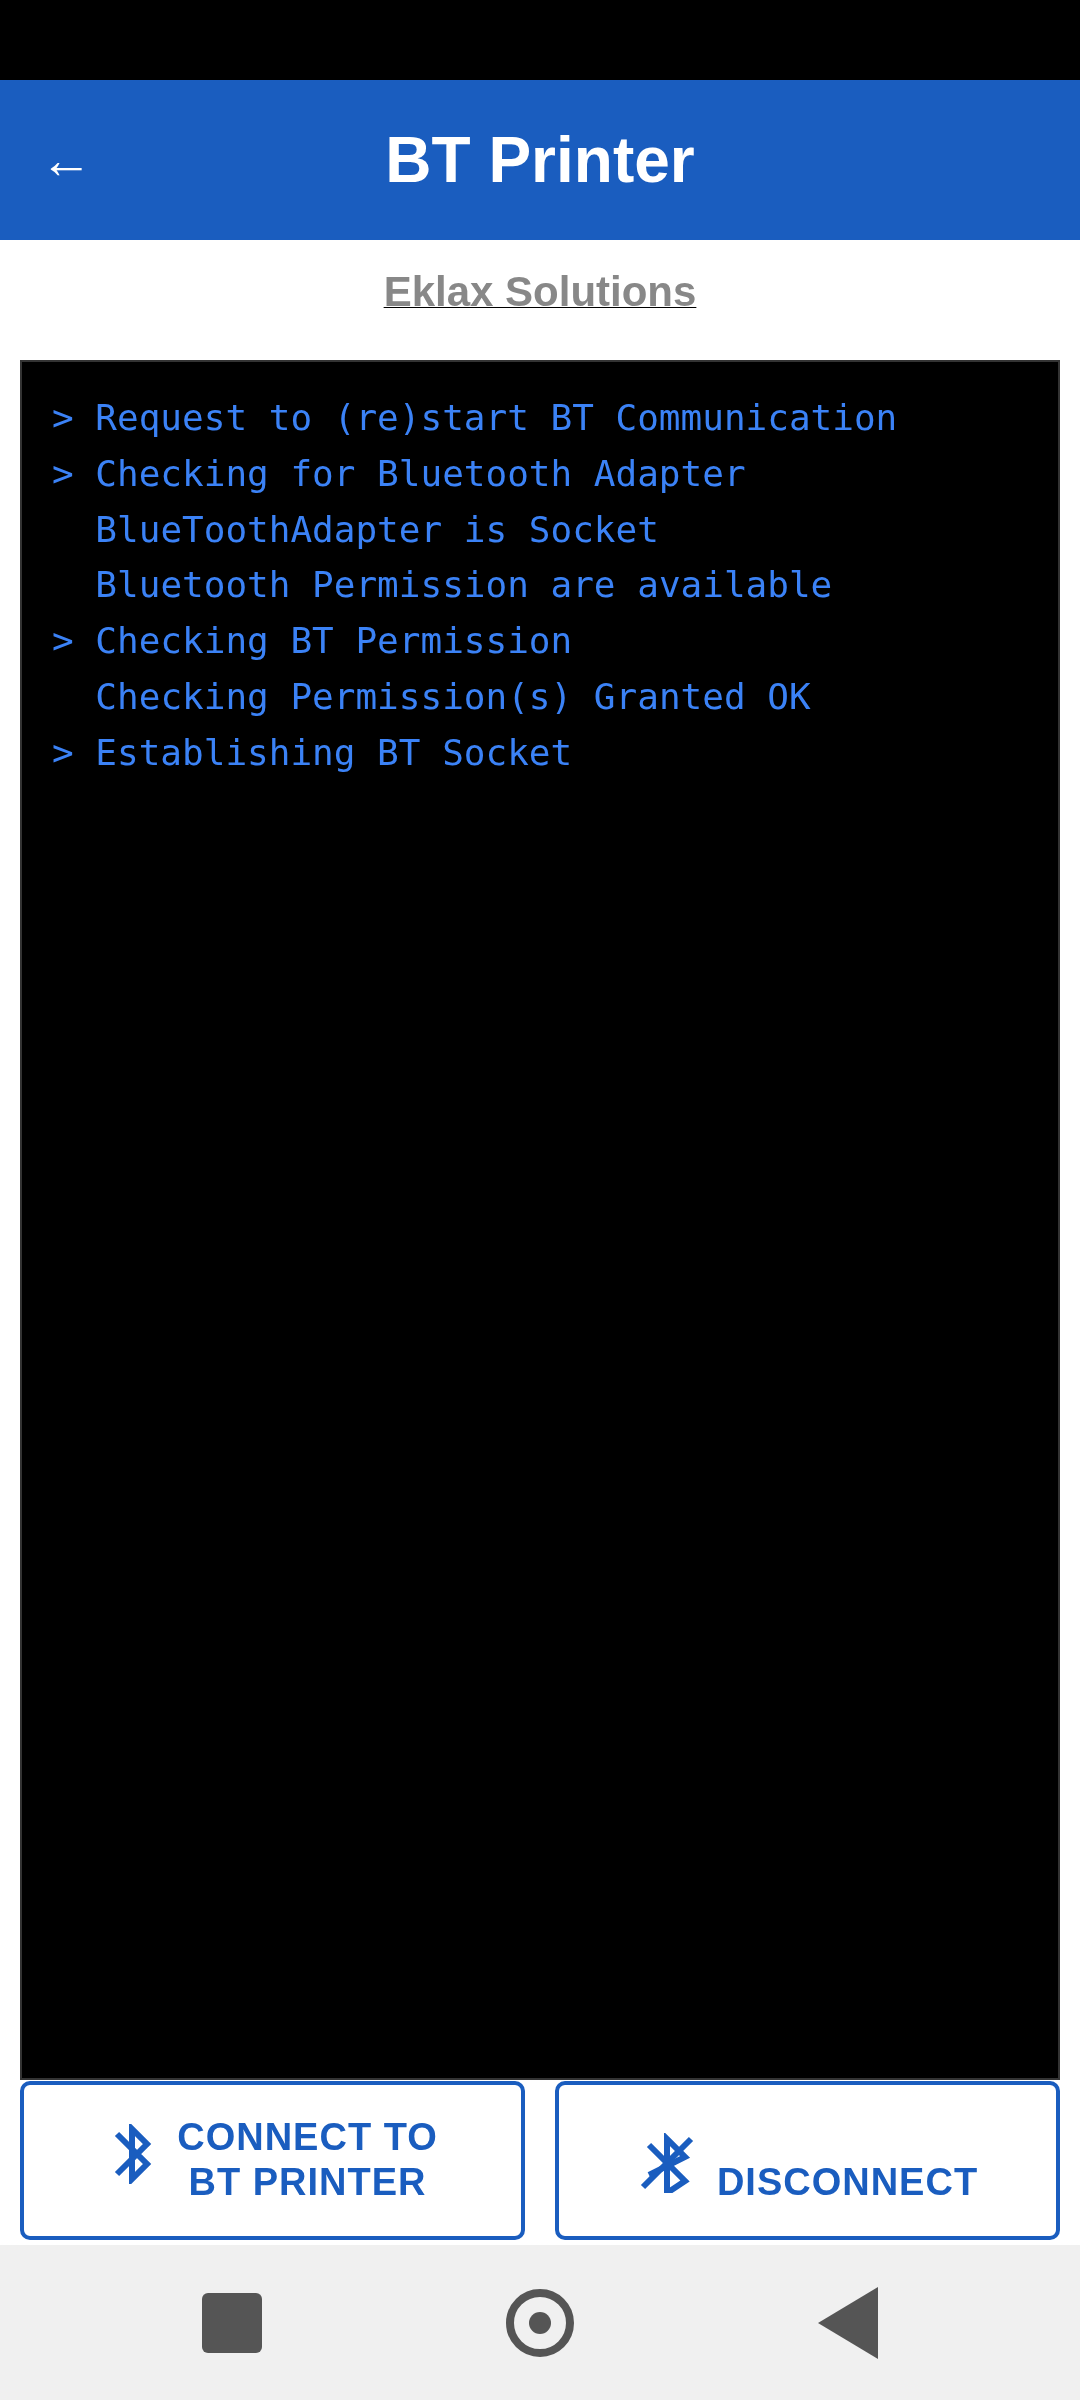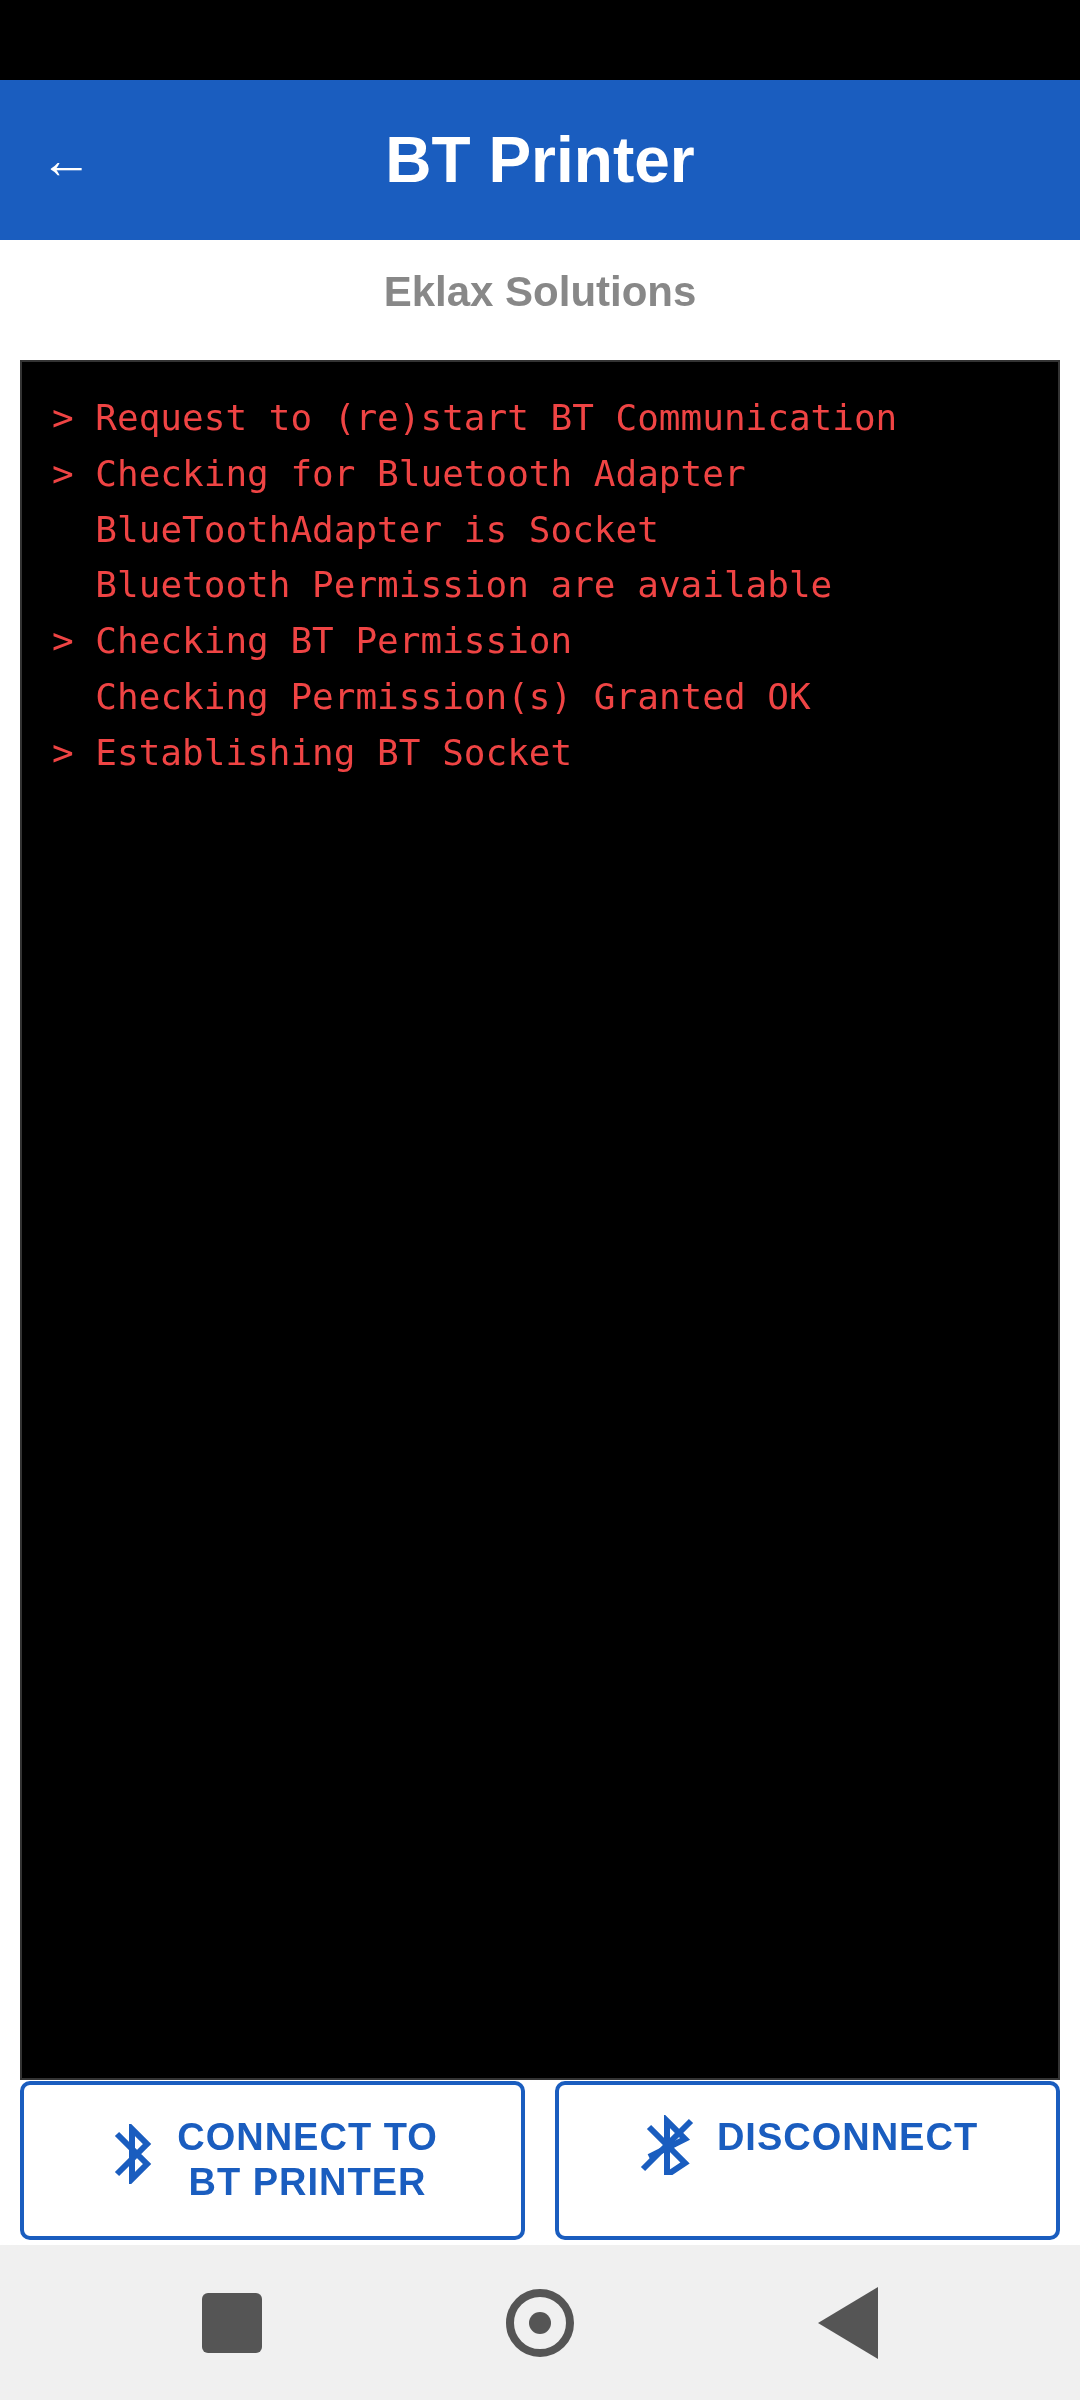--- a/index.html
+++ b/index.html
@@ -48,39 +48,40 @@
       font-size: 64px;
       font-weight: bold;
       text-align: center;
     }
 
     .subtitle-bar {
       width: 100%;
       background: #fff;
       padding: 28px 10px;
       text-align: center;
+      text-decoration: underline;
     }
 
     .subtitle-text {
       color: #888;
       font-size: 42px;
       font-weight: bold;
     }
 
     .console-area {
       width: 1040px;
       margin: 16px auto 0 auto;
       background: #000;
       border: 2px solid #333;
       min-height: 1720px;
       padding: 28px 30px;
     }
 
     .console-line {
-      color: #ef4444;
+      color: #3b82f6;
       font-size: 36px;
       line-height: 1.55;
       font-family: monospace;
       white-space: pre-wrap;
       word-break: break-all;
     }
 
     .bottom-buttons {
       position: absolute;
       bottom: 160px;
@@ -104,21 +105,21 @@
       cursor: pointer;
       gap: 20px;
     }
 
     .btn-disconnect {
       flex: 1;
       background: #fff;
       border: 4px solid #1a5dbf;
       border-radius: 10px;
       display: flex;
-      align-items: flex-start;
+      align-items: flex-end;
       justify-content: center;
       padding: 30px 20px;
       cursor: pointer;
       gap: 20px;
     }
 
     .btn-label {
       color: #1a5dbf;
       font-size: 38px;
       font-weight: bold;

